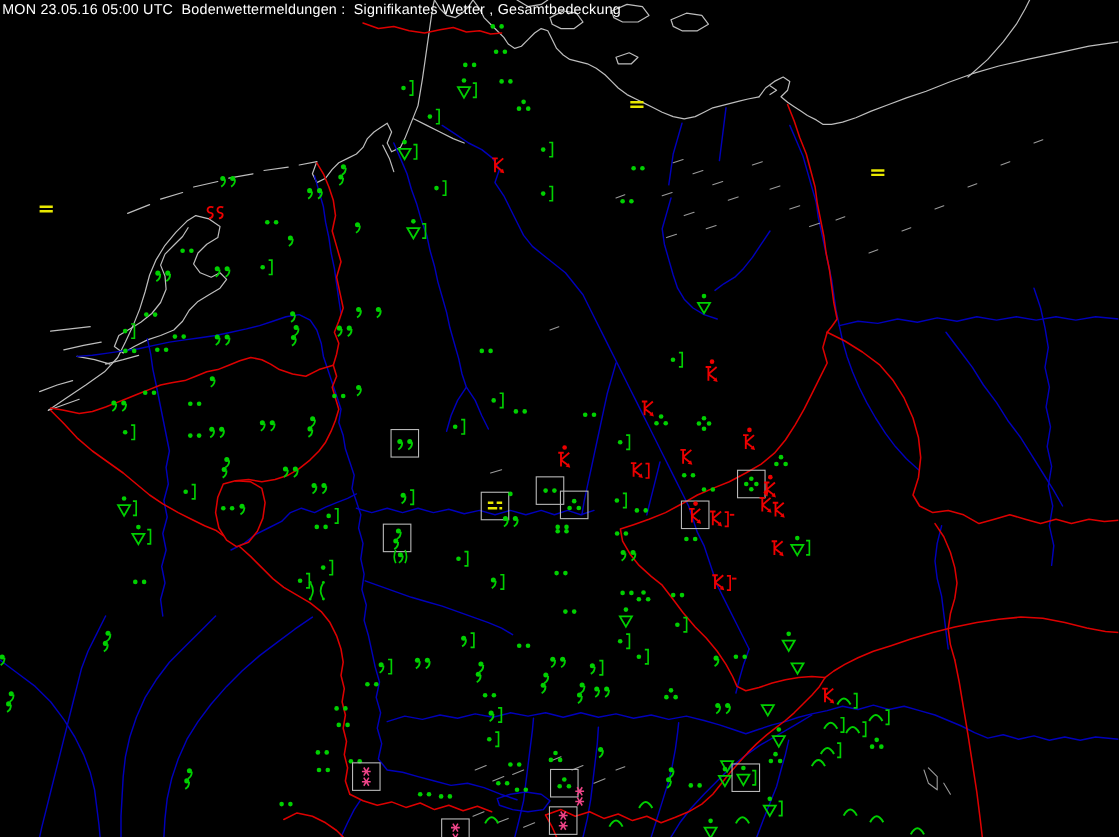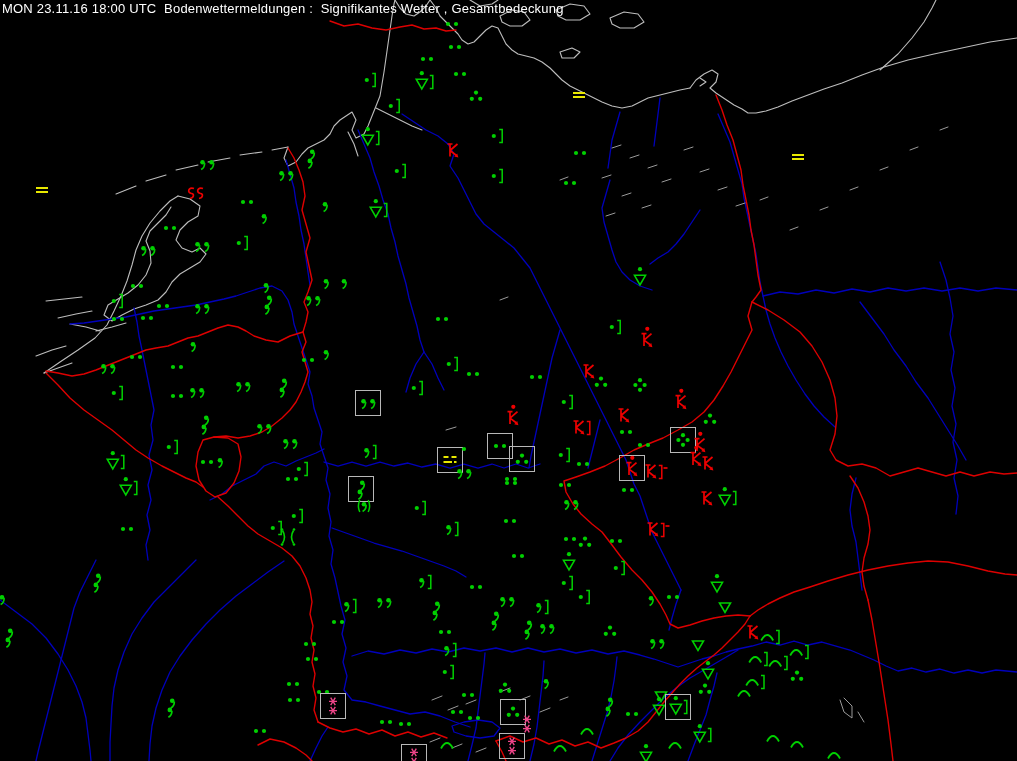--- a/index.html
+++ b/index.html
@@ -5,21 +5,21 @@
   html,body{margin:0;padding:0;background:#000;}
   .map-root{position:relative;width:1017px;height:761px;background:#000;overflow:hidden;}
   .map-title{position:absolute;top:1px;left:2px;color:#fff;
     font:13px "Liberation Sans", sans-serif;white-space:pre;letter-spacing:.2px;z-index:5;}
   svg{position:absolute;top:0;left:0;}
 </style>
 </head>
 <body>
 
 <div class="map-root">
-  <div class="map-title">MON 23.11.16 18:00 UTC  Bodenwettermeldungen :  Signifikantes Wetter , Gesamtbedeckung</div>
+  <div class="map-title">MON 23.05.16 05:00 UTC  Bodenwettermeldungen :  Signifikantes Wetter , Gesamtbedeckung</div>
   <div id="map-canvas">
       <svg width="1017" height="761" viewBox="0 0 1017 761" style="background:#000000">
         <g fill="none" stroke="#bdbdbd" stroke-width="1.1" stroke-linejoin="round" stroke-linecap="round">
           <path d="M44,373 L60,362 L78,350 L95,338 L107,325 L114,311 L121,296 L127,281 L132,265 L136,250 L142,236 L150,223 L160,211 L170,201 L178,196"></path>
           <path d="M116,194 L136,186 M146,181 L166,175 M176,170 L198,165 M208,162 L230,158 M240,155 L262,152 M272,150 L288,147"></path>
           <path d="M178,196 L190,199 L200,206 L198,216 L188,222 L180,230 L176,240 L182,248 L192,252 L200,248 L206,254 L200,262 L190,268 L180,274 L172,282 L166,292 L158,300 L146,305 L134,309 L122,315 L112,321 L104,315 L108,305 L118,299 L128,293 L138,285 L146,275 L151,263 L150,251 L146,241 L150,231 L158,223 L166,215 L171,207"></path>
           <path d="M44,373 L58,368 L72,363 M36,356 L52,350 L66,346 M96,331 L112,327 L126,323 M58,318 L76,314 L92,311 M46,301 L64,299 L82,297 M70,324 L86,327 L100,331"></path>
           <path d="M288,147 L284,158 L288,166 L296,162 L302,154 L308,148 L316,144 L324,140 L330,134 L334,126 L340,120 L346,116 L352,112 L356,120 L352,130 L356,138 L364,134 L368,126 L372,116 L376,106 L380,96 L382,84 L384,72 L386,58 L388,44 L390,30 L392,16 L394,4 L395,0"></path>
           <path d="M376,108 L388,114 L400,120 L412,126 L422,130"></path>
           <path d="M348,132 L354,144 L358,156"></path>

